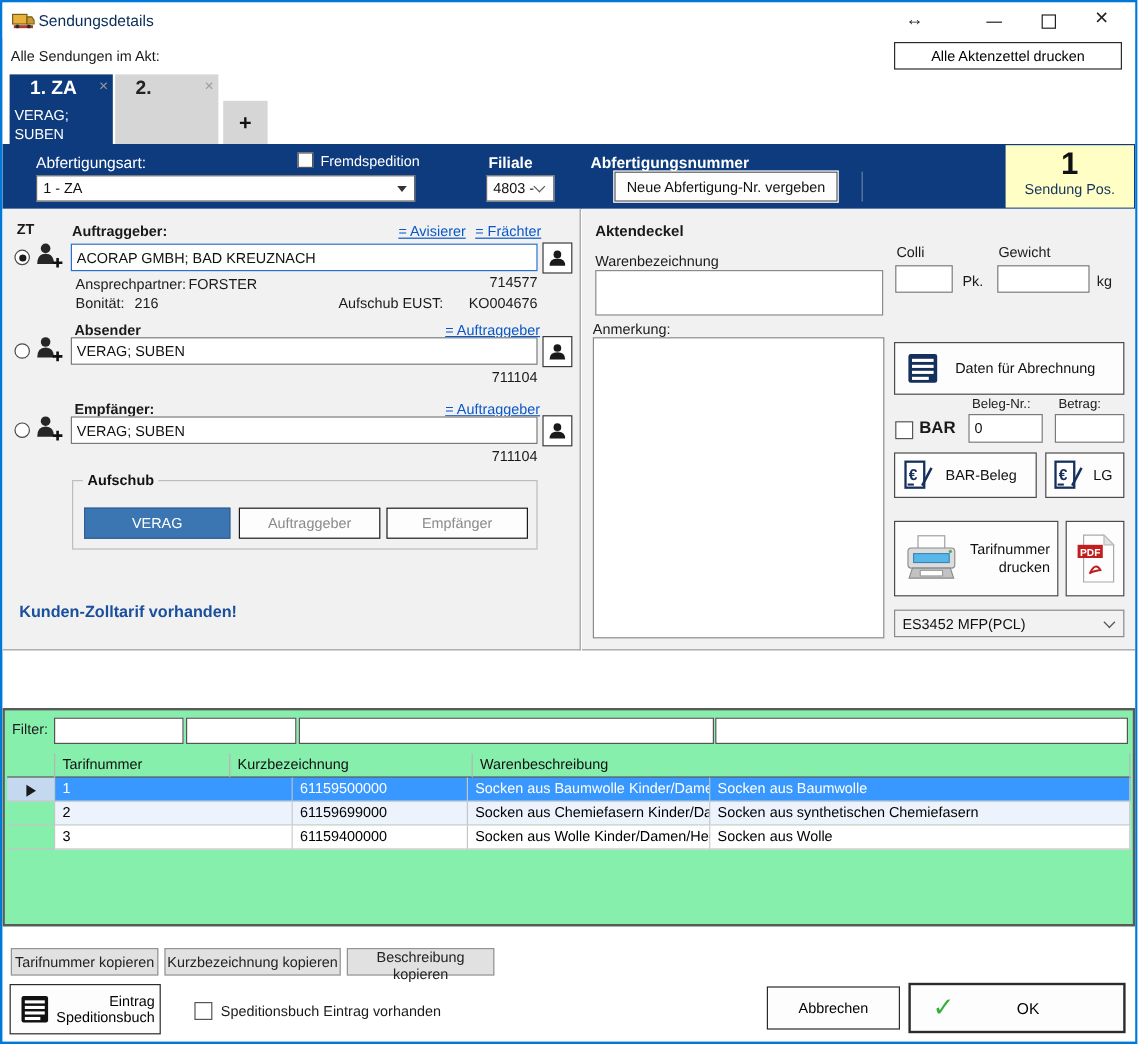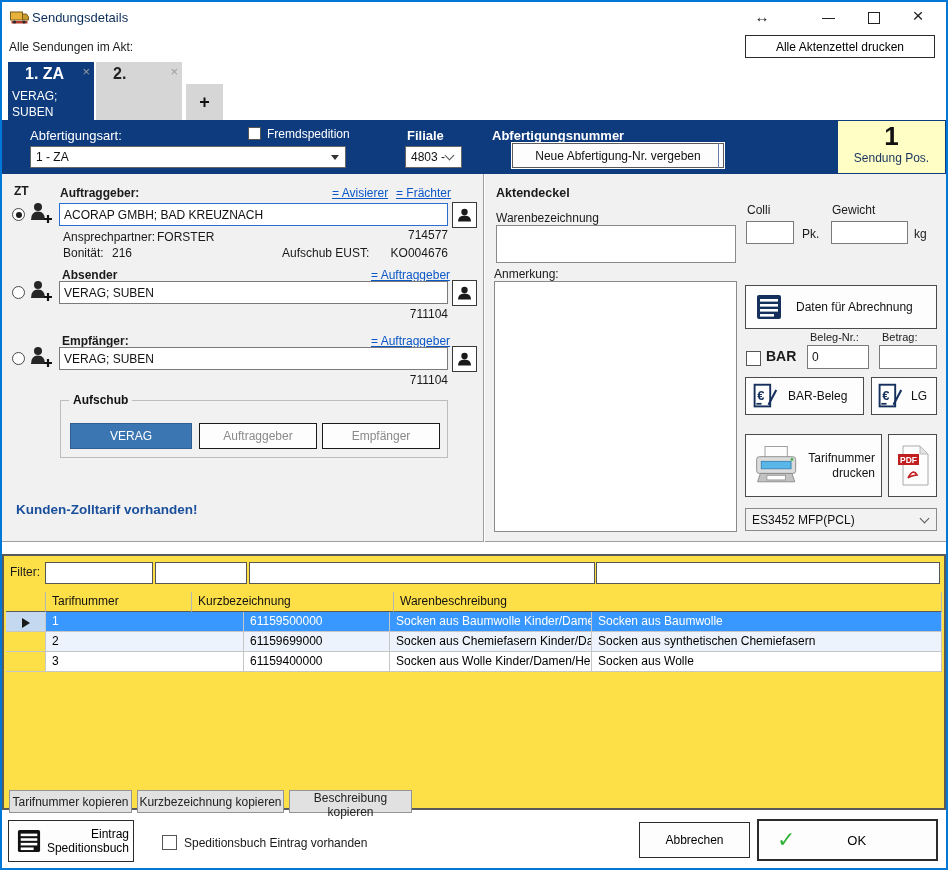--- a/index.html
+++ b/index.html
@@ -57,21 +57,21 @@
   .fieldset-legend { position:absolute; top:-8px; left:8px; background:#f1f1f1; padding:0 4px; font-weight:bold; font-size:12px; }
   .aufschub-btn { position:absolute; top:22px; height:26px; font-size:12px; cursor:pointer; }
   .aufschub-on { background:#3c76b2; border:1px solid #2e5f94; color:#fff; }
   .aufschub-off { background:#fdfdfd; border:1px solid #1a1a1a; color:#8a8a8a; }
 
   .ta { border:1px solid #8a8a8a; background:#fff; resize:none; font-family:inherit; font-size:12px; padding:3px; }
   .wbtn { background:#fdfdfd; border:1.5px solid #4a4a4a; cursor:pointer; display:flex; align-items:center; font-size:12px; color:#111; }
   .sel-printer { background:#f2f2f2; border:1px solid #8a8a8a; display:flex; align-items:center; cursor:pointer; }
 
   
-  .table-wrap { position:absolute; left:0; top:552px; width:944px; height:256px; border:2px solid #5a5a5a; background:#fde047; }
+  .table-wrap { position:absolute; left:0; top:588px; width:944px; height:182px; border:2px solid #5a5a5a; background:#86efac; }
   .filter-input { position:absolute; top:6px; height:22px; border:1px solid #555; background:#fff; font-family:inherit; font-size:12px; padding:0 4px; }
   .grid { position:absolute; left:2px; top:36px; width:936px; }
   .grow { display:flex; height:20px; }
   .gcell { border-right:1px solid #c6c6c6; border-bottom:1px solid #c6c6c6; padding:2px 6px 0 6px; font-size:12px; white-space:nowrap; overflow:hidden; }
   .ghead .gcell { border-bottom:2px solid #5a5a5a; border-right:1px solid #b5b5b5; height:21px; }
   .c-sel { width:40px; flex:none; }
   .c-art { width:198px; flex:none; }
   .c-tar { width:146px; flex:none; }
   .c-kur { width:202px; flex:none; }
   .c-war { flex:1; }
@@ -129,21 +129,21 @@
       <span class="tri-down"></span>
     </div>
     <span class="abs cb" style="left:246px;top:7px;"></span>
     <span class="abs lbl" style="left:265px;top:7px;">Fremdspedition</span>
     <span class="abs lbl b" style="left:405px;top:8px;font-size:13px;">Filiale</span>
     <div class="abs combo" style="left:403px;top:26px;width:57px;height:22px;">
       <span class="val">4803 - 480</span>
       <span class="chev"></span>
     </div>
     <span class="abs lbl b" style="left:490px;top:8px;font-size:13px;">Abfertigungsnummer</span>
-    <button class="abs band-btn" style="left:510px;top:23px;width:212px;height:25px;font-family:inherit;">Neue Abfertigung-Nr. vergeben</button>
+    <button class="abs band-btn" style="left:510px;top:23px;width:186px;height:25px;font-family:inherit;">Neue Abfertigung-Nr. vergeben</button>
     <div class="abs" style="left:716px;top:23px;width:1px;height:25px;background:#6680a8;"></div>
     <div class="pos-box">
       <div class="pos-num">1</div>
       <div class="pos-lbl">Sendung Pos.</div>
     </div>
   </div>
 
   <div class="panel panel-left">
     <span class="abs lbl b" style="left:12px;top:10px;">ZT</span>
 

